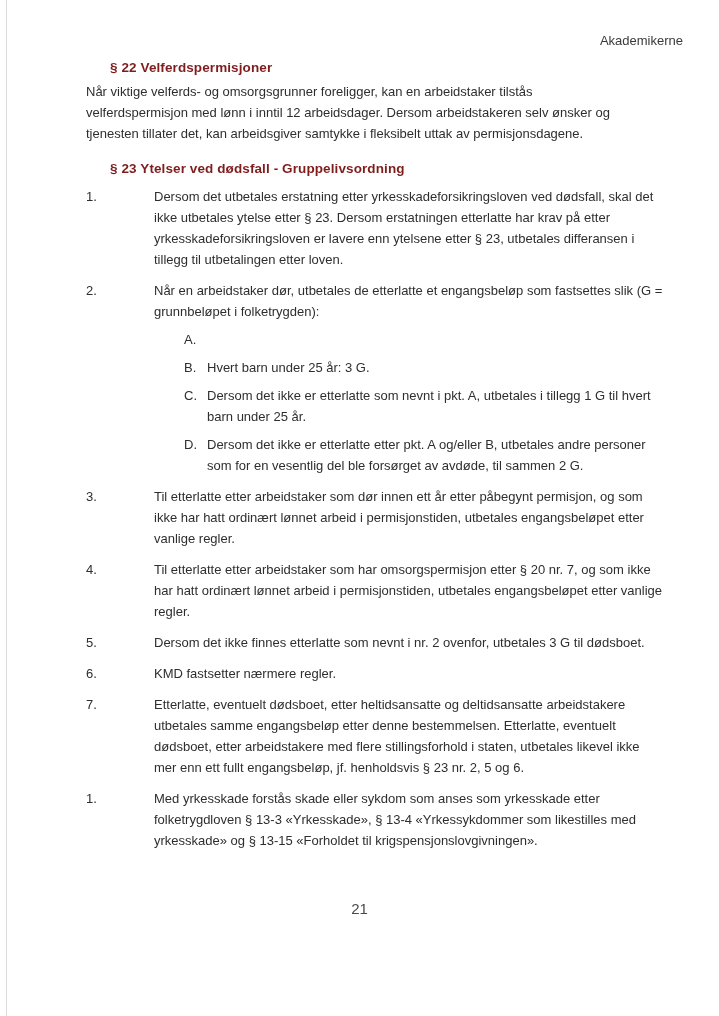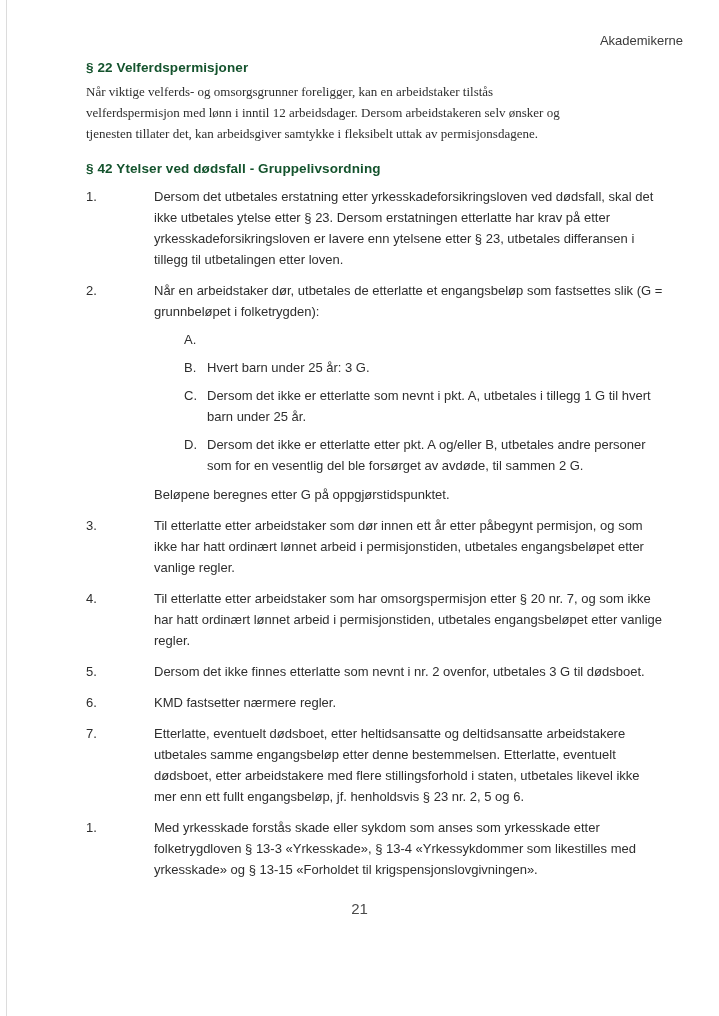--- a/index.html
+++ b/index.html
@@ -36,36 +36,37 @@
     padding-top: 33px;
     text-align: right;
     font-size: 13px;
     color: #3a3a3a;
     padding-right: 36px;
   }
 
   .section-heading {
     font-weight: bold;
     font-size: 13.5px;
-    color: #14532d;
+    color: #7f1d1d;
     letter-spacing: 0.1px;
+    margin-left: 24px;
   }
 
   .h-22 { margin-top: 60px; }
   .h-23 { margin-top: 17px; }
   .h-24 { margin-top: 15px; }
 
   .t {
     white-space: pre;
     font-size: 13px;
     line-height: 21px;
     color: #2e2e2e;
   }
 
-  .body-par { margin-top: 6px; font-family: Liberation Serif, serif; }
+  .body-par { margin-top: 6px; }
 
   .olist { margin-top: 3px; }
 
   .li {
     display: flex;
     margin-top: 10px;
     align-items: flex-start;
   }
   .li-num {
     width: 20px;
@@ -110,21 +111,21 @@
     <span>Akademikerne</span>
   </div>
 
   <div class="content">
 
     <div class="section-heading h-22">§ 22 Velferdspermisjoner</div>
     <div class="t body-par">Når viktige velferds- og omsorgsgrunner foreligger, kan en arbeidstaker tilstås
 velferdspermisjon med lønn i inntil 12 arbeidsdager. Dersom arbeidstakeren selv ønsker og
 tjenesten tillater det, kan arbeidsgiver samtykke i fleksibelt uttak av permisjonsdagene.</div>
 
-    <div class="section-heading h-23">§ 42 Ytelser ved dødsfall - Gruppelivsordning</div>
+    <div class="section-heading h-23">§ 23 Ytelser ved dødsfall - Gruppelivsordning</div>
     <div class="olist">
 
       <div class="li">
         <div class="li-num">1.</div>
         <div class="li-body">
           <div class="t">Dersom det utbetales erstatning etter yrkesskadeforsikringsloven ved dødsfall, skal det
 ikke utbetales ytelse etter § 23. Dersom erstatningen etterlatte har krav på etter
 yrkesskadeforsikringsloven er lavere enn ytelsene etter § 23, utbetales differansen i
 tillegg til utbetalingen etter loven.</div>
         </div>
@@ -147,21 +148,20 @@
               <div class="subli-letter">C.</div>
               <div class="t">Dersom det ikke er etterlatte som nevnt i pkt. A, utbetales i tillegg 1 G til hvert
 barn under 25 år.</div>
             </div>
             <div class="subli">
               <div class="subli-letter">D.</div>
               <div class="t">Dersom det ikke er etterlatte etter pkt. A og/eller B, utbetales andre personer
 som for en vesentlig del ble forsørget av avdøde, til sammen 2 G.</div>
             </div>
           </div>
-          <div class="t li-note">Beløpene beregnes etter G på oppgjørstidspunktet.</div>
         </div>
       </div>
 
       <div class="li">
         <div class="li-num">3.</div>
         <div class="li-body">
           <div class="t">Til etterlatte etter arbeidstaker som dør innen ett år etter påbegynt permisjon, og som
 ikke har hatt ordinært lønnet arbeid i permisjonstiden, utbetales engangsbeløpet etter
 vanlige regler.</div>
         </div>

